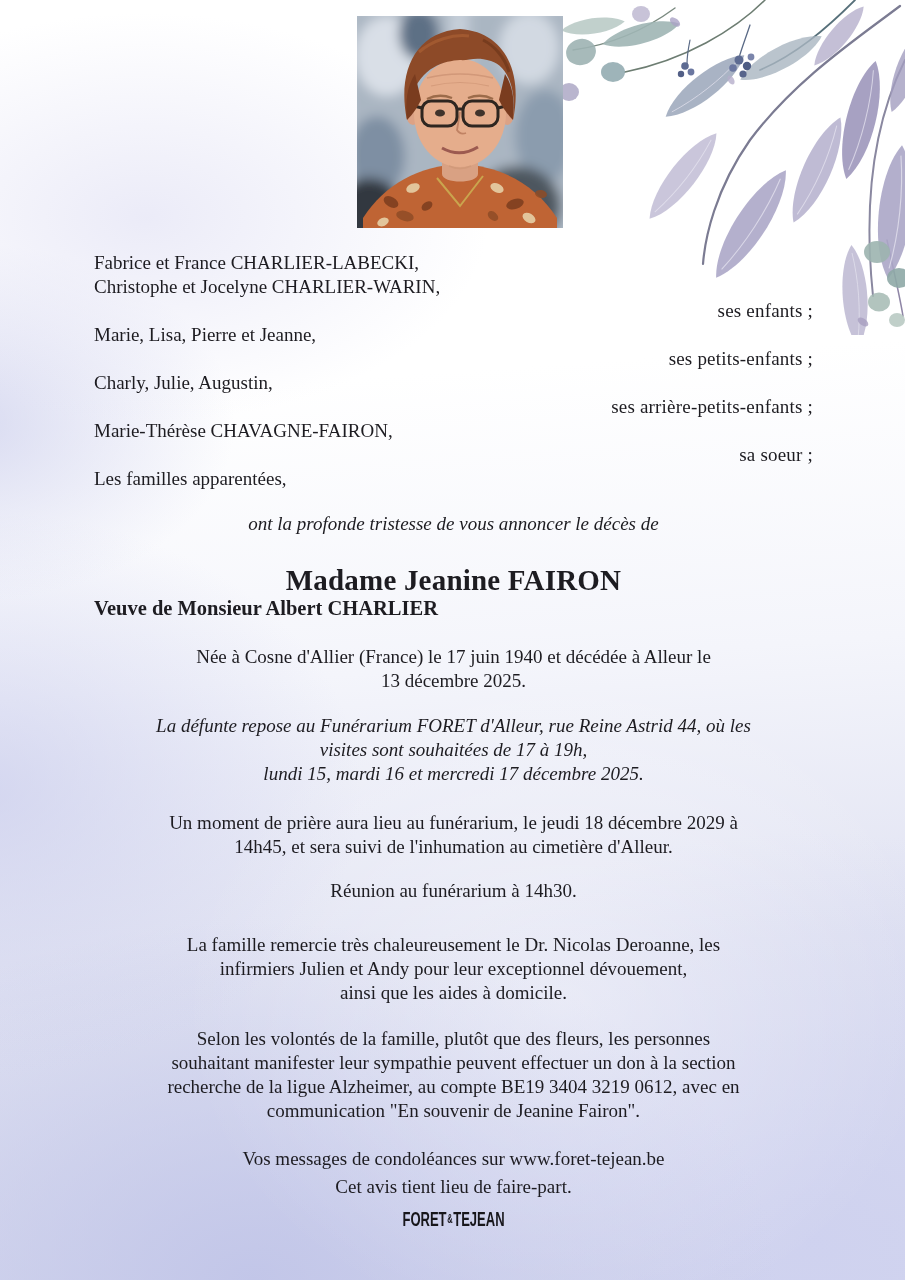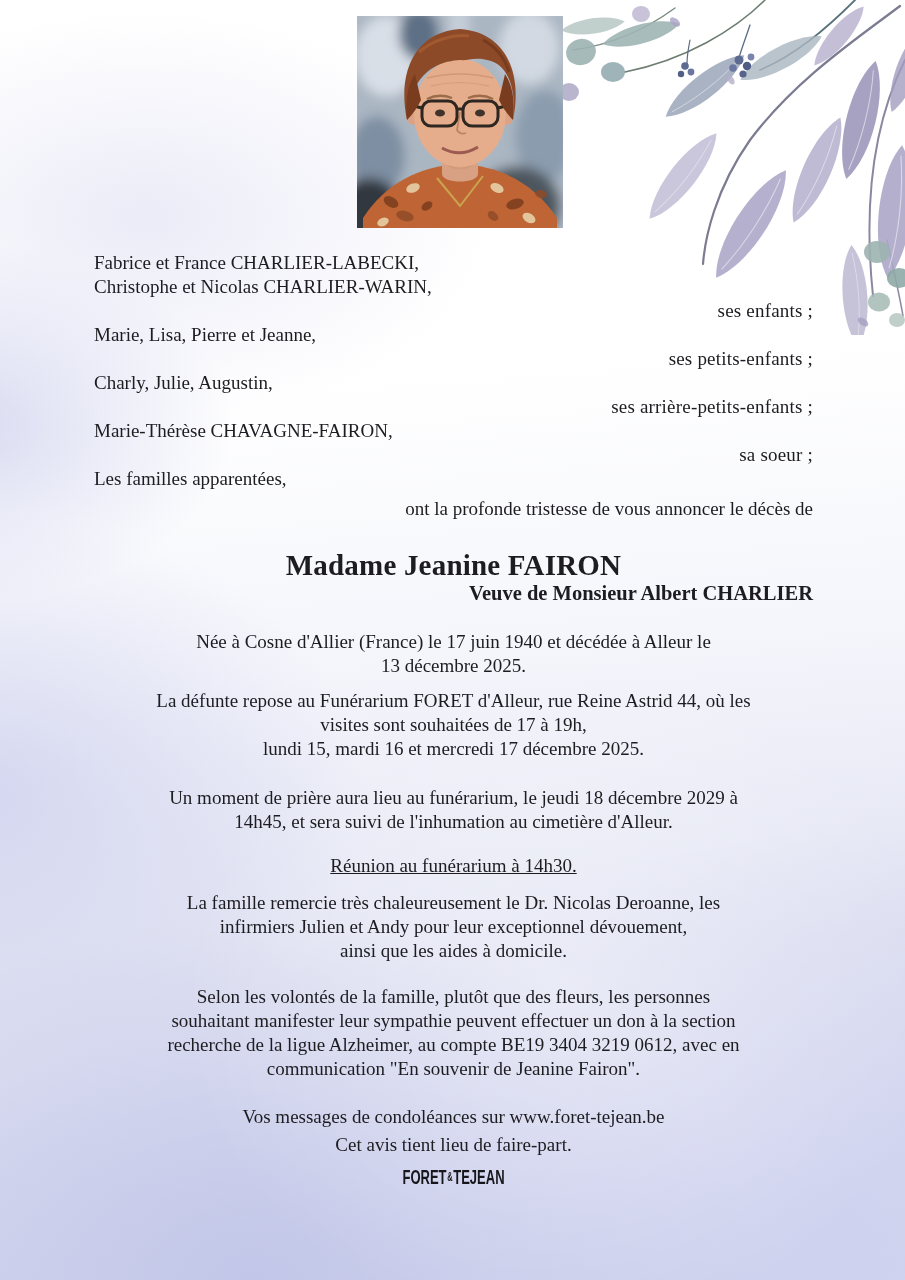--- a/index.html
+++ b/index.html
@@ -43,41 +43,41 @@
   }
   .fam-line, .intro, .para div {
     font-size: 19px;
     line-height: 24px;
     white-space: nowrap;
   }
   .fam-line.r {
     text-align: right;
     letter-spacing: .2px;
   }
-  .intro { margin-top: 6px; text-align: right; }
+  .intro { margin-top: 21px; text-align: center; font-style: italic; }
   .title {
     margin-top: 29px;
     text-align: center;
     font-weight: bold;
     font-size: 29px;
     line-height: 30px;
     letter-spacing: .2px;
   }
   .subtitle {
-    text-align: right;
+    text-align: left;
     font-weight: bold;
     font-size: 20.5px;
     line-height: 26px;
   }
   .para { text-align: center; }
   .p-birth    { margin-top: 24px; }
-  .p-visit    { margin-top: 11px; }
+  .p-visit    { margin-top: 21px; font-style: italic; }
   .p-prayer   { margin-top: 25px; }
-  .p-meeting  { margin-top: 20px; text-decoration: underline; }
-  .p-thanks   { margin-top: 13px; }
+  .p-meeting  { margin-top: 20px; }
+  .p-thanks   { margin-top: 30px; }
   .p-donation { margin-top: 22px; }
   .p-condol   { margin-top: 24px; }
   .p-notice   { margin-top: 4px; }
   .logo {
     margin-top: 9px;
     text-align: center;
     font-family: "Liberation Sans", sans-serif;
     font-weight: bold;
     font-size: 21px;
     line-height: 22px;
@@ -237,21 +237,21 @@
         <path d="M50,104 C48,86 50,70 58,58 L64,84 C60,92 56,98 50,104 Z" fill="#7a3c1f"></path>
         <path d="M156,104 C158,86 156,70 148,58 L142,84 C146,92 150,98 156,104 Z" fill="#7a3c1f"></path>
       </g>
     </svg>
   </div>
 
   <div class="content">
 
     <div class="fam">
       <div class="fam-line l">Fabrice et France CHARLIER-LABECKI,</div>
-      <div class="fam-line l">Christophe et Nicolas CHARLIER-WARIN,</div>
+      <div class="fam-line l">Christophe et Jocelyne CHARLIER-WARIN,</div>
       <div class="fam-line r">ses enfants ;</div>
       <div class="fam-line l">Marie, Lisa, Pierre et Jeanne,</div>
       <div class="fam-line r">ses petits-enfants ;</div>
       <div class="fam-line l">Charly, Julie, Augustin,</div>
       <div class="fam-line r">ses arrière-petits-enfants ;</div>
       <div class="fam-line l">Marie-Thérèse CHAVAGNE-FAIRON,</div>
       <div class="fam-line r">sa soeur ;</div>
       <div class="fam-line l">Les familles apparentées,</div>
     </div>
 

